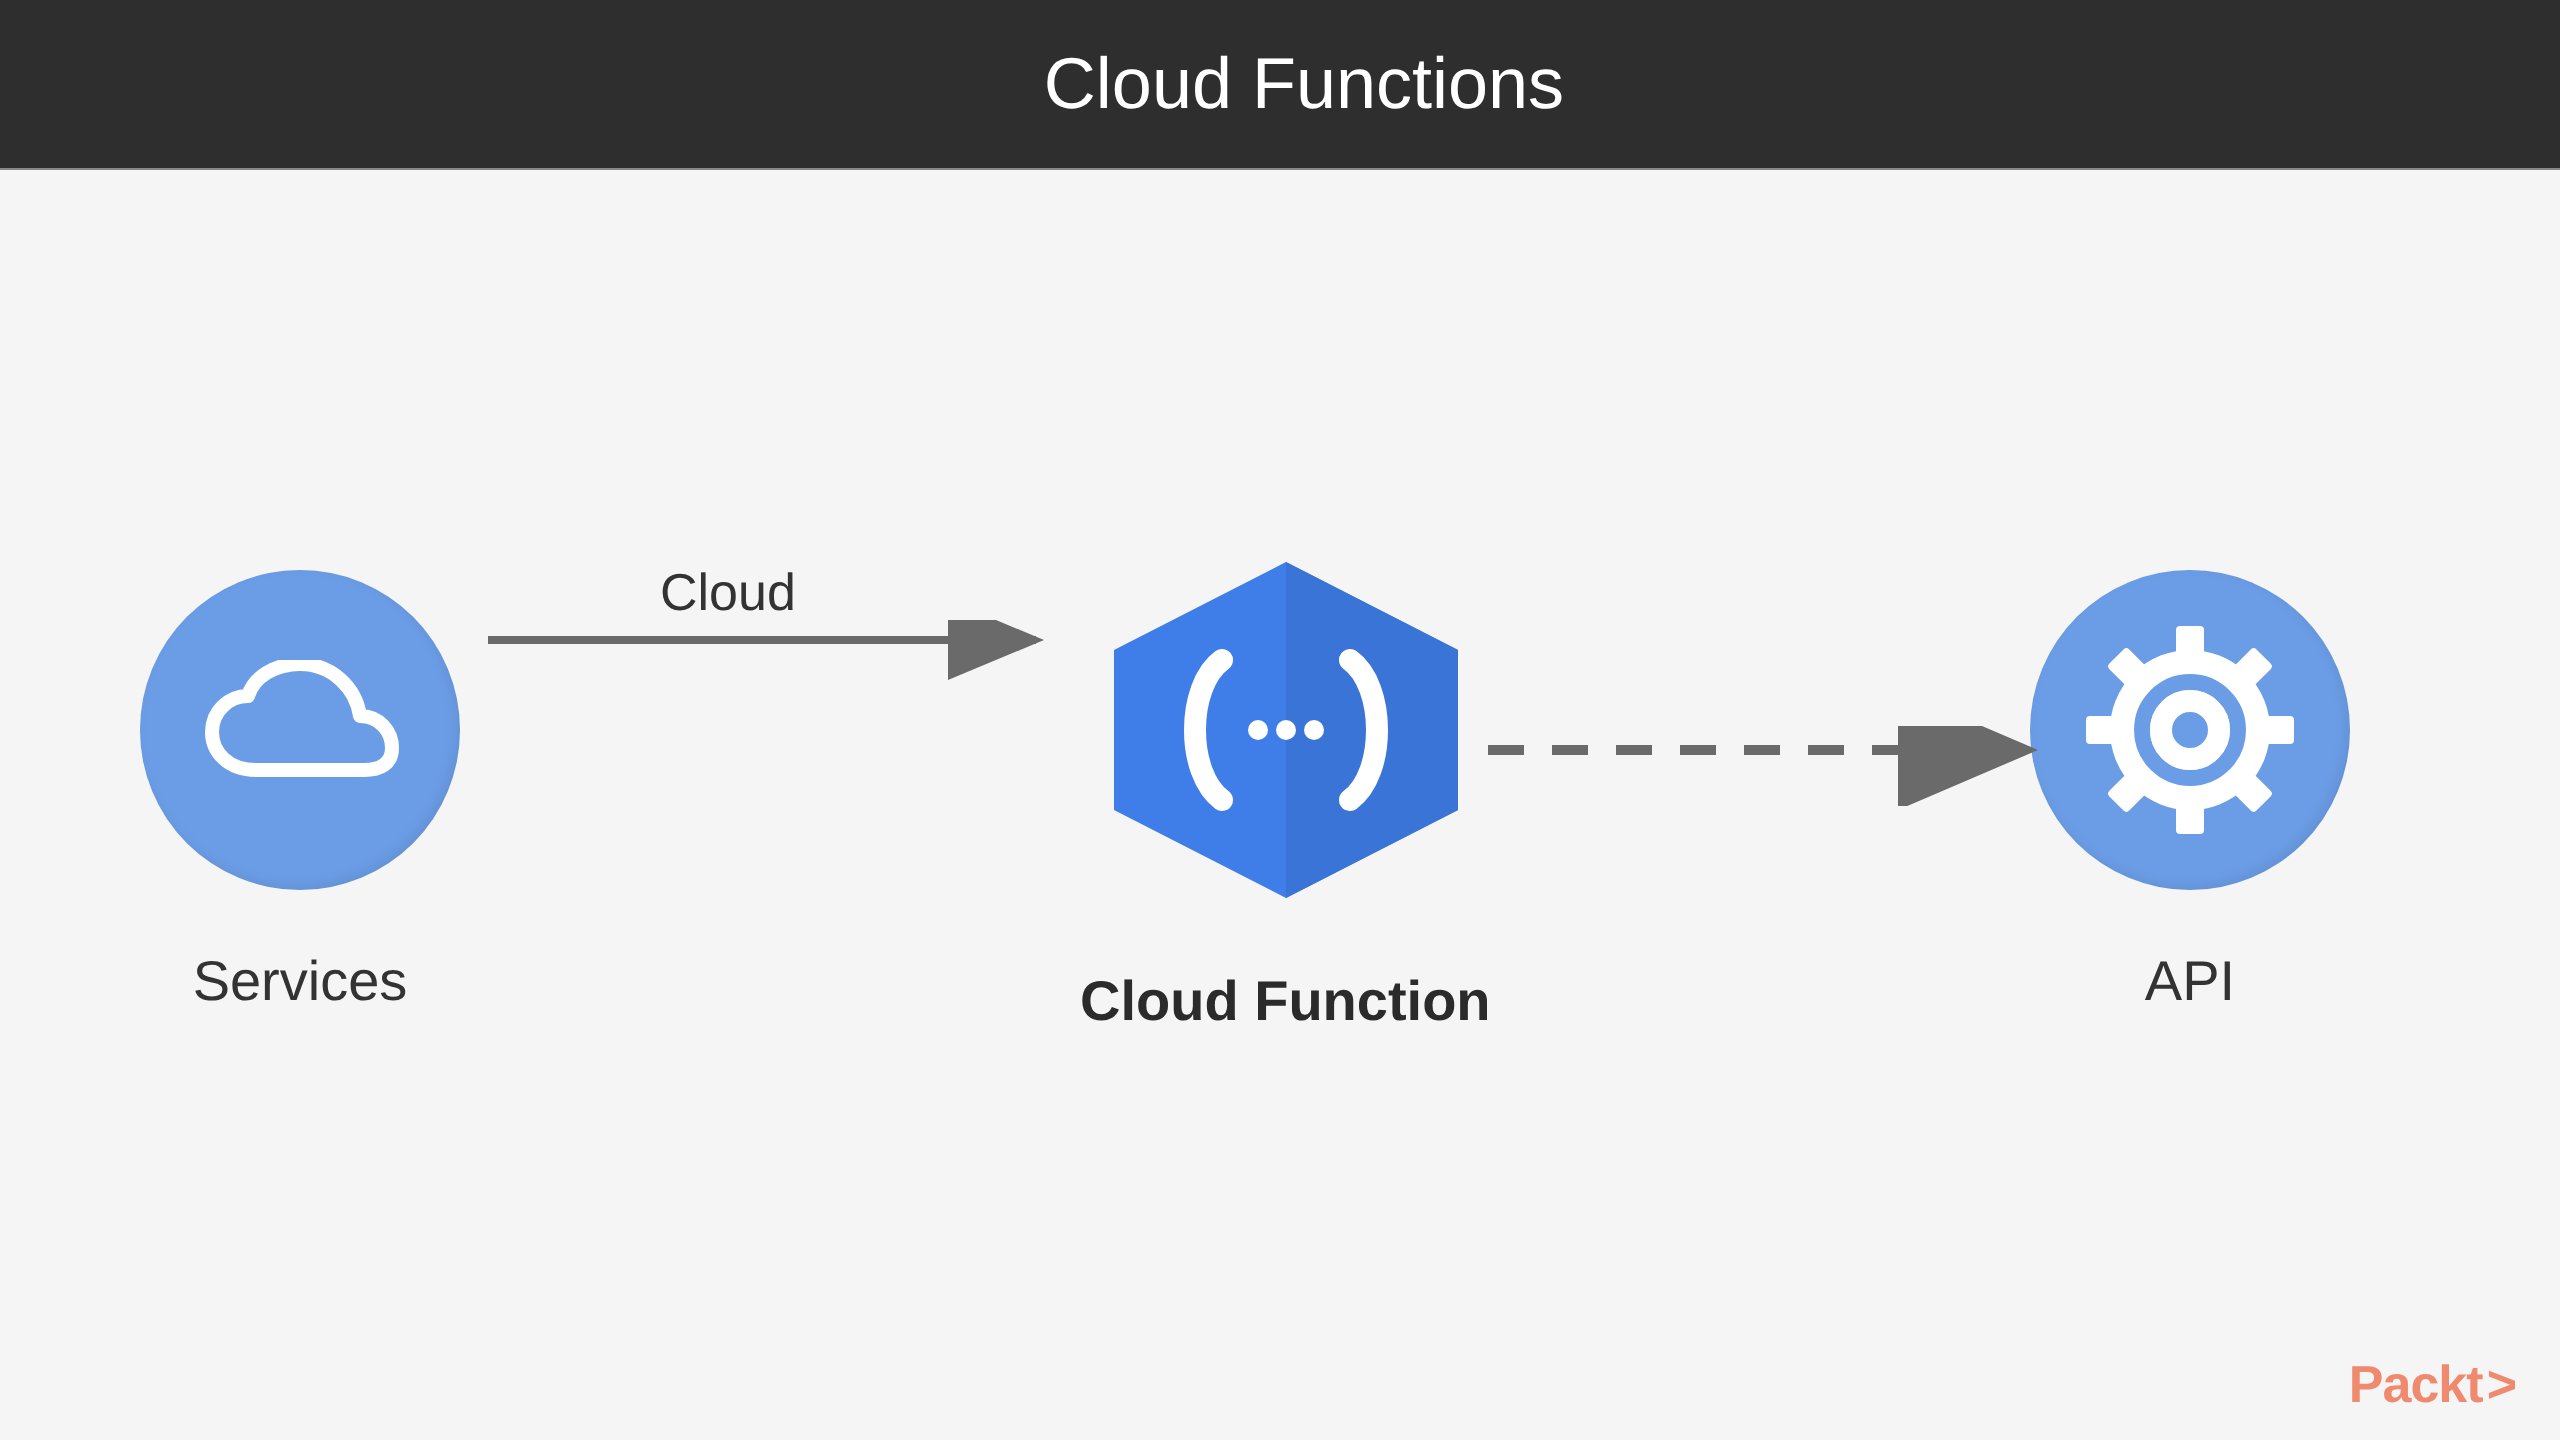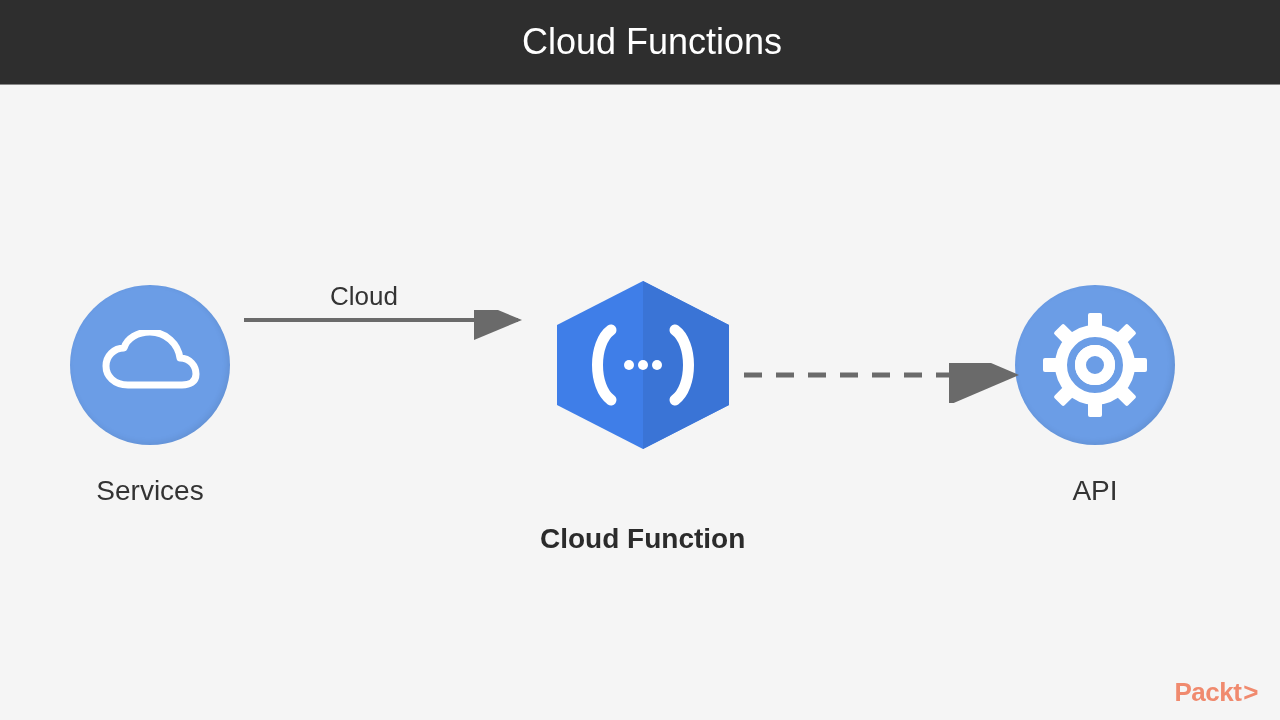--- a/index.html
+++ b/index.html
@@ -89,21 +89,21 @@
 
   <div class="node" style="left:70px; top:200px;">
     <div class="circle">
       <svg width="100" height="70" viewBox="0 0 100 70">
         <path d="M28 55 C14 55 6 46 6 36 C6 26 14 18 24 18 C27 8 38 2 50 2 C66 2 78 14 80 28 C90 28 96 36 96 44 C96 52 90 55 82 55 Z" fill="none" stroke="#fff" stroke-width="7" stroke-linejoin="round"></path>
       </svg>
     </div>
     <div class="node-label">Services</div>
   </div>
 
-  <div class="node" style="left:540px; top:190px;gap:38px;">
+  <div class="node" style="left:540px; top:190px;">
     <div class="hexagon">
       <svg width="200" height="180" viewBox="0 0 200 180">
         <polygon points="100,6 186,50 186,130 100,174 14,130 14,50" fill="#3f7ee8"></polygon>
         <polygon points="100,6 186,50 186,130 100,174" fill="#3a74d6"></polygon>
 
         <path d="M68 55 C50 68 50 112 68 125" fill="none" stroke="#fff" stroke-width="11" stroke-linecap="round"></path>
         <path d="M132 55 C150 68 150 112 132 125" fill="none" stroke="#fff" stroke-width="11" stroke-linecap="round"></path>
 
         <circle cx="86" cy="90" r="5" fill="#fff"></circle>
         <circle cx="100" cy="90" r="5" fill="#fff"></circle>

